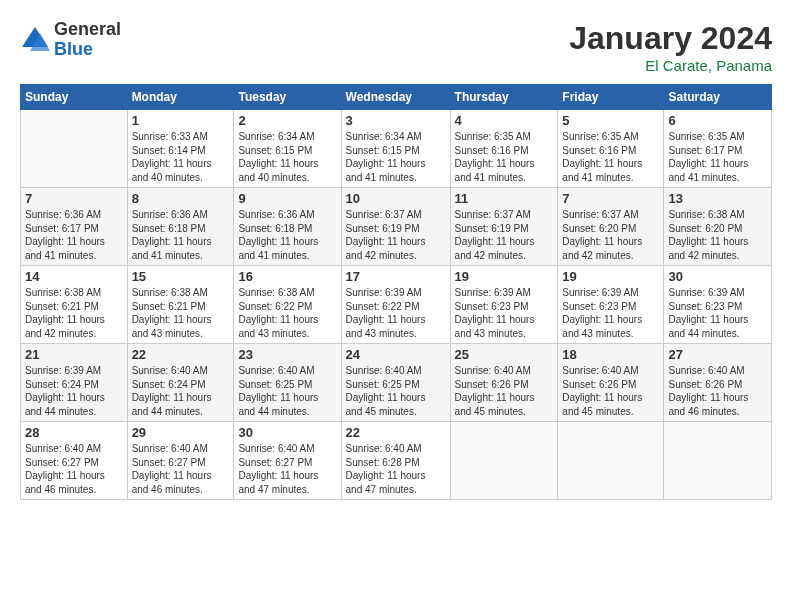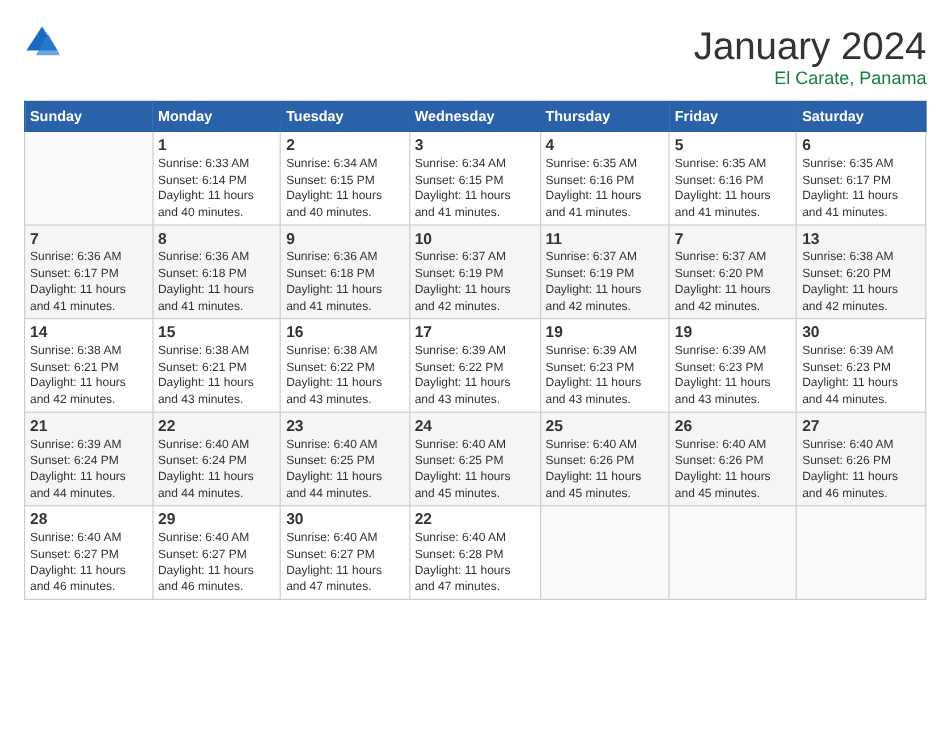--- a/index.html
+++ b/index.html
@@ -43,21 +43,21 @@
     }
     .logo-icon {
       width: 30px;
       height: 30px;
     }
     .title-block {
       text-align: right;
     }
     .calendar-title {
       font-size: 32px;
-      font-weight: normal;
+      font-weight: bold;
       color: #333;
     }
     .calendar-subtitle {
       font-size: 15px;
       color: #15803d;
     }
     table {
       width: 100%;
       border-collapse: collapse;
       font-size: 10px;
@@ -107,20 +107,24 @@
 </head>
 <body>
 
 <div class="page">
   <div class="header">
     <div class="logo">
       <svg class="logo-icon" viewBox="0 0 30 30">
         <polygon points="15,2 28,22 2,22" fill="#1a6bbf"></polygon>
         <polygon points="20,8 30,26 10,26" fill="#2a7fd4" opacity="0.7"></polygon>
       </svg>
+      <div class="logo-text">
+        <span class="logo-general">General</span>
+        <span class="logo-blue">Blue</span>
+      </div>
     </div>
     <div class="title-block">
       <div class="calendar-title">January 2024</div>
       <div class="calendar-subtitle">El Carate, Panama</div>
     </div>
   </div>
 
   <table>
     <thead>
       <tr>
@@ -312,21 +316,21 @@
 and 45 minutes.</div>
           </td>
           <td>
             <span class="day-num">25</span>
             <div class="day-info" style="white-space: pre-line;">Sunrise: 6:40 AM
 Sunset: 6:26 PM
 Daylight: 11 hours
 and 45 minutes.</div>
           </td>
           <td>
-            <span class="day-num">26</span>
+            <span class="day-num">18</span>
             <div class="day-info" style="white-space: pre-line;">Sunrise: 6:40 AM
 Sunset: 6:26 PM
 Daylight: 11 hours
 and 45 minutes.</div>
           </td>
           <td>
             <span class="day-num">27</span>
             <div class="day-info" style="white-space: pre-line;">Sunrise: 6:40 AM
 Sunset: 6:26 PM
 Daylight: 11 hours

